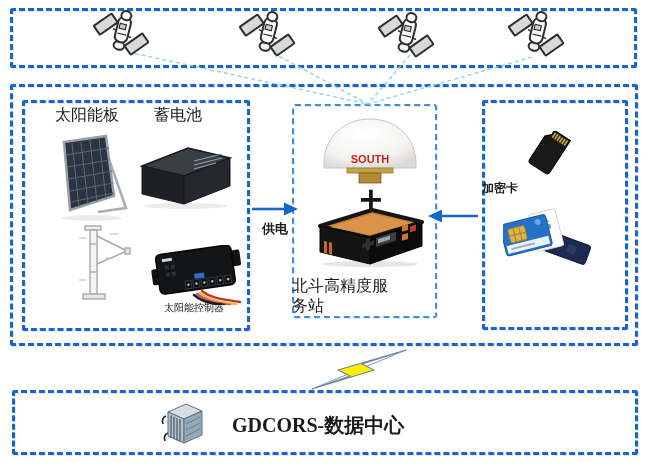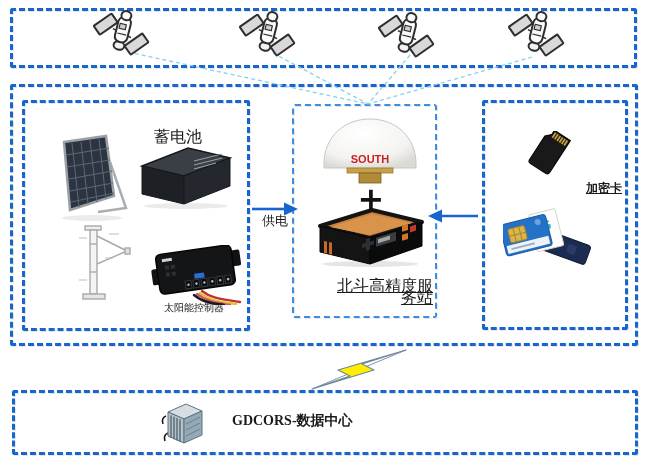--- a/index.html
+++ b/index.html
@@ -4,21 +4,21 @@
 <style>
   html,body{margin:0;padding:0;background:#fff;}
   .canvas{position:relative;width:650px;height:467px;background:#fff;overflow:hidden;
           font-family:"Liberation Serif","DejaVu Serif",serif;color:#1a1a1a;}
   .dashed-box{position:absolute;border:3px dashed #1766cf;border-radius:3px;
               filter:drop-shadow(1.5px 1.5px 0.5px rgba(0,0,0,0.10));z-index:1;}
   .dashed-box.thin{border-width:2px;border-color:#3f8de2;}
   .lbl{position:absolute;z-index:6;white-space:nowrap;}
   .img{position:absolute;z-index:3;}
   .overlay{position:absolute;left:0;top:0;z-index:5;pointer-events:none;}
-  .center-text{text-align:right;text-decoration:underline;}
+  .center-text{text-align:left;}
 </style>
 </head>
 <body>
 
 <div class="canvas">
 
   <div class="dashed-box" style="left:10px;top:8px;width:621px;height:54px;"></div>
   <div class="dashed-box" style="left:10px;top:84px;width:622px;height:256px;"></div>
   <div class="dashed-box" style="left:22px;top:100px;width:222px;height:225px;"></div>
   <div class="dashed-box thin" style="left:292px;top:104px;width:141px;height:210px;"></div>
@@ -242,23 +242,24 @@
       <line x1="19" y1="18" x2="19" y2="40.5"></line>
         <line x1="22" y1="19.3" x2="22" y2="41.8"></line>
     </g>
     <g stroke="#6c8090" stroke-width="1">
       <line x1="28" y1="24" x2="42" y2="17"></line>
         <line x1="28" y1="30" x2="42" y2="23"></line>
       <line x1="28" y1="36" x2="42" y2="29"></line>
     </g>
   </svg>
 
-  <div class="lbl" style="left:154px;top:105px;font-size:16px;margin-top:22px;">蓄电池</div>
+  <div class="lbl" style="left:55px;top:105px;font-size:16px;">太阳能板</div>
+  <div class="lbl" style="left:154px;top:105px;font-size:16px;">蓄电池</div>
   <div class="lbl" style="left:164px;top:301px;font-size:10px;">太阳能控制器</div>
-  <div class="lbl" style="left:262px;top:212px;font-size:13px;font-weight:normal;">供电</div>
+  <div class="lbl" style="left:262px;top:220px;font-size:13px;font-weight:bold;">供电</div>
 
   <div class="lbl center-text" style="left:292px;top:276px;width:141px;font-size:16px;line-height:1.2;">北斗高精度服</div>
-  <div class="lbl center-text" style="left:292px;top:288px;width:141px;font-size:16px;line-height:1.2;">务站</div>
+  <div class="lbl center-text" style="left:292px;top:296px;width:141px;font-size:16px;line-height:1.2;">务站</div>
 
   <div class="lbl center-text" style="left:482px;top:180px;width:140px;font-size:12px;font-weight:bold;">加密卡</div>
 
-  <div class="lbl" style="left:232px;top:412px;font-size:14px;font-weight:bold;">GDCORS-数据中心</div>
+  <div class="lbl" style="left:232px;top:412px;font-size:20px;font-weight:bold;">GDCORS-数据中心</div>
 </div>
 
 </body></html>

